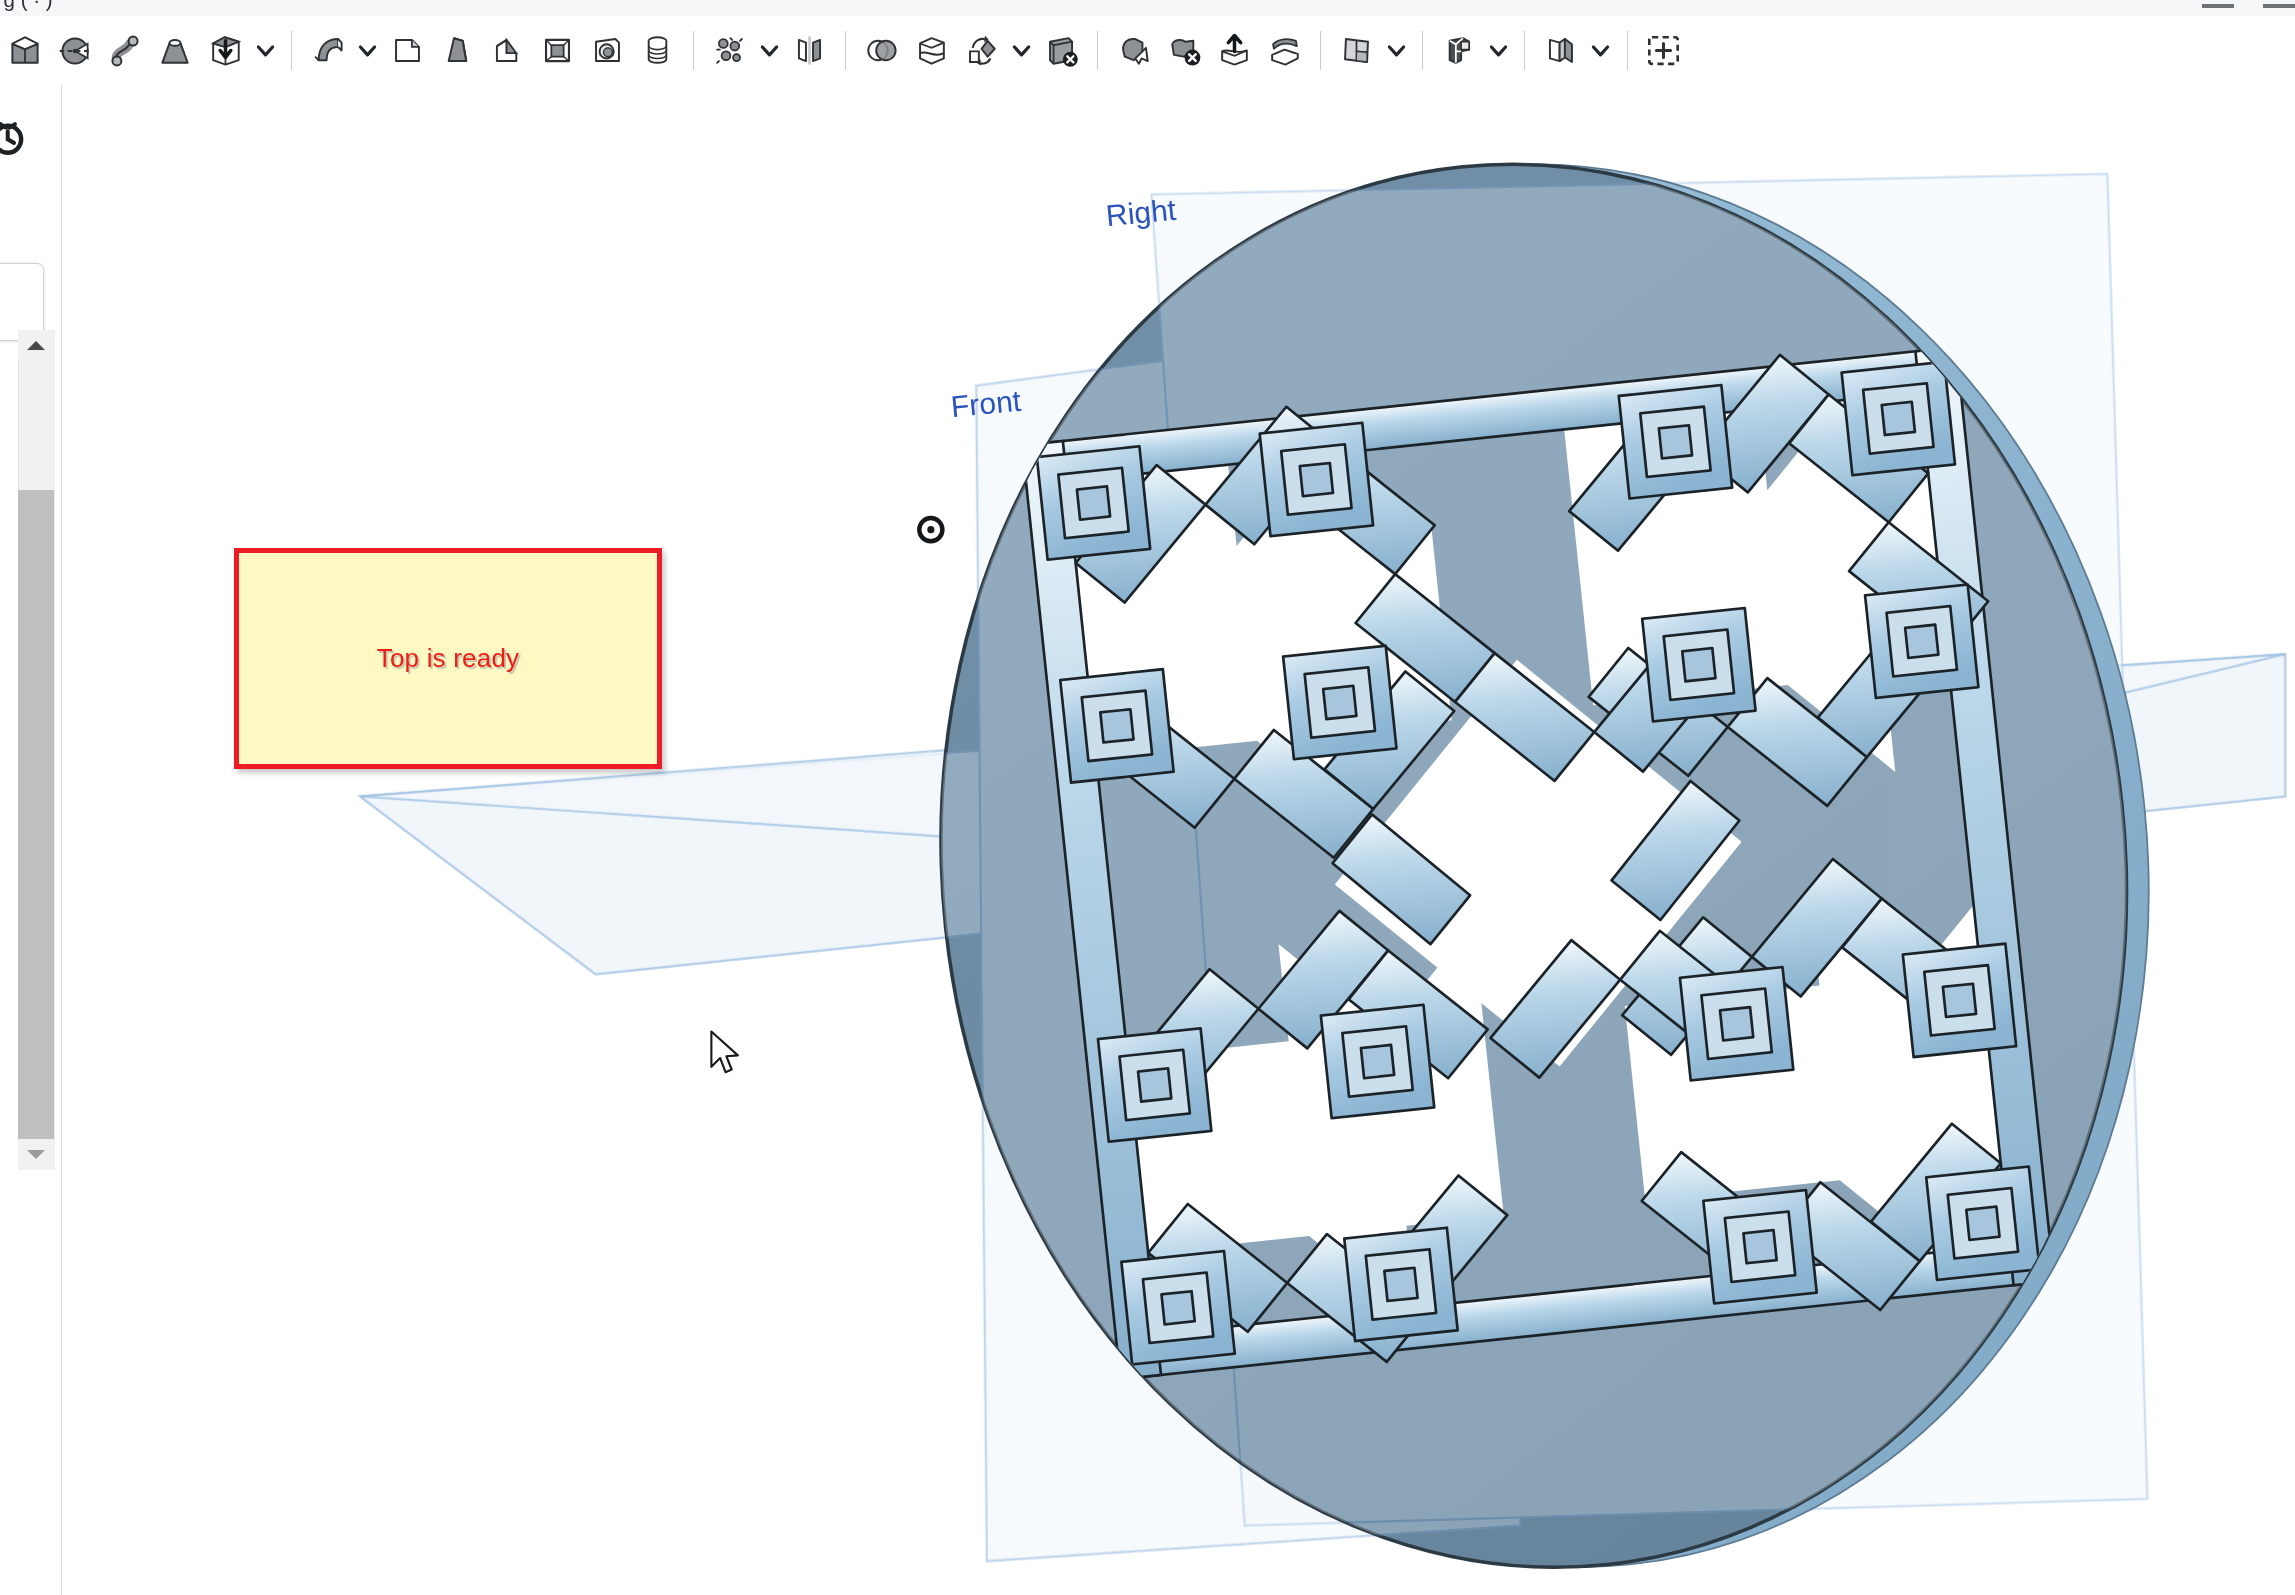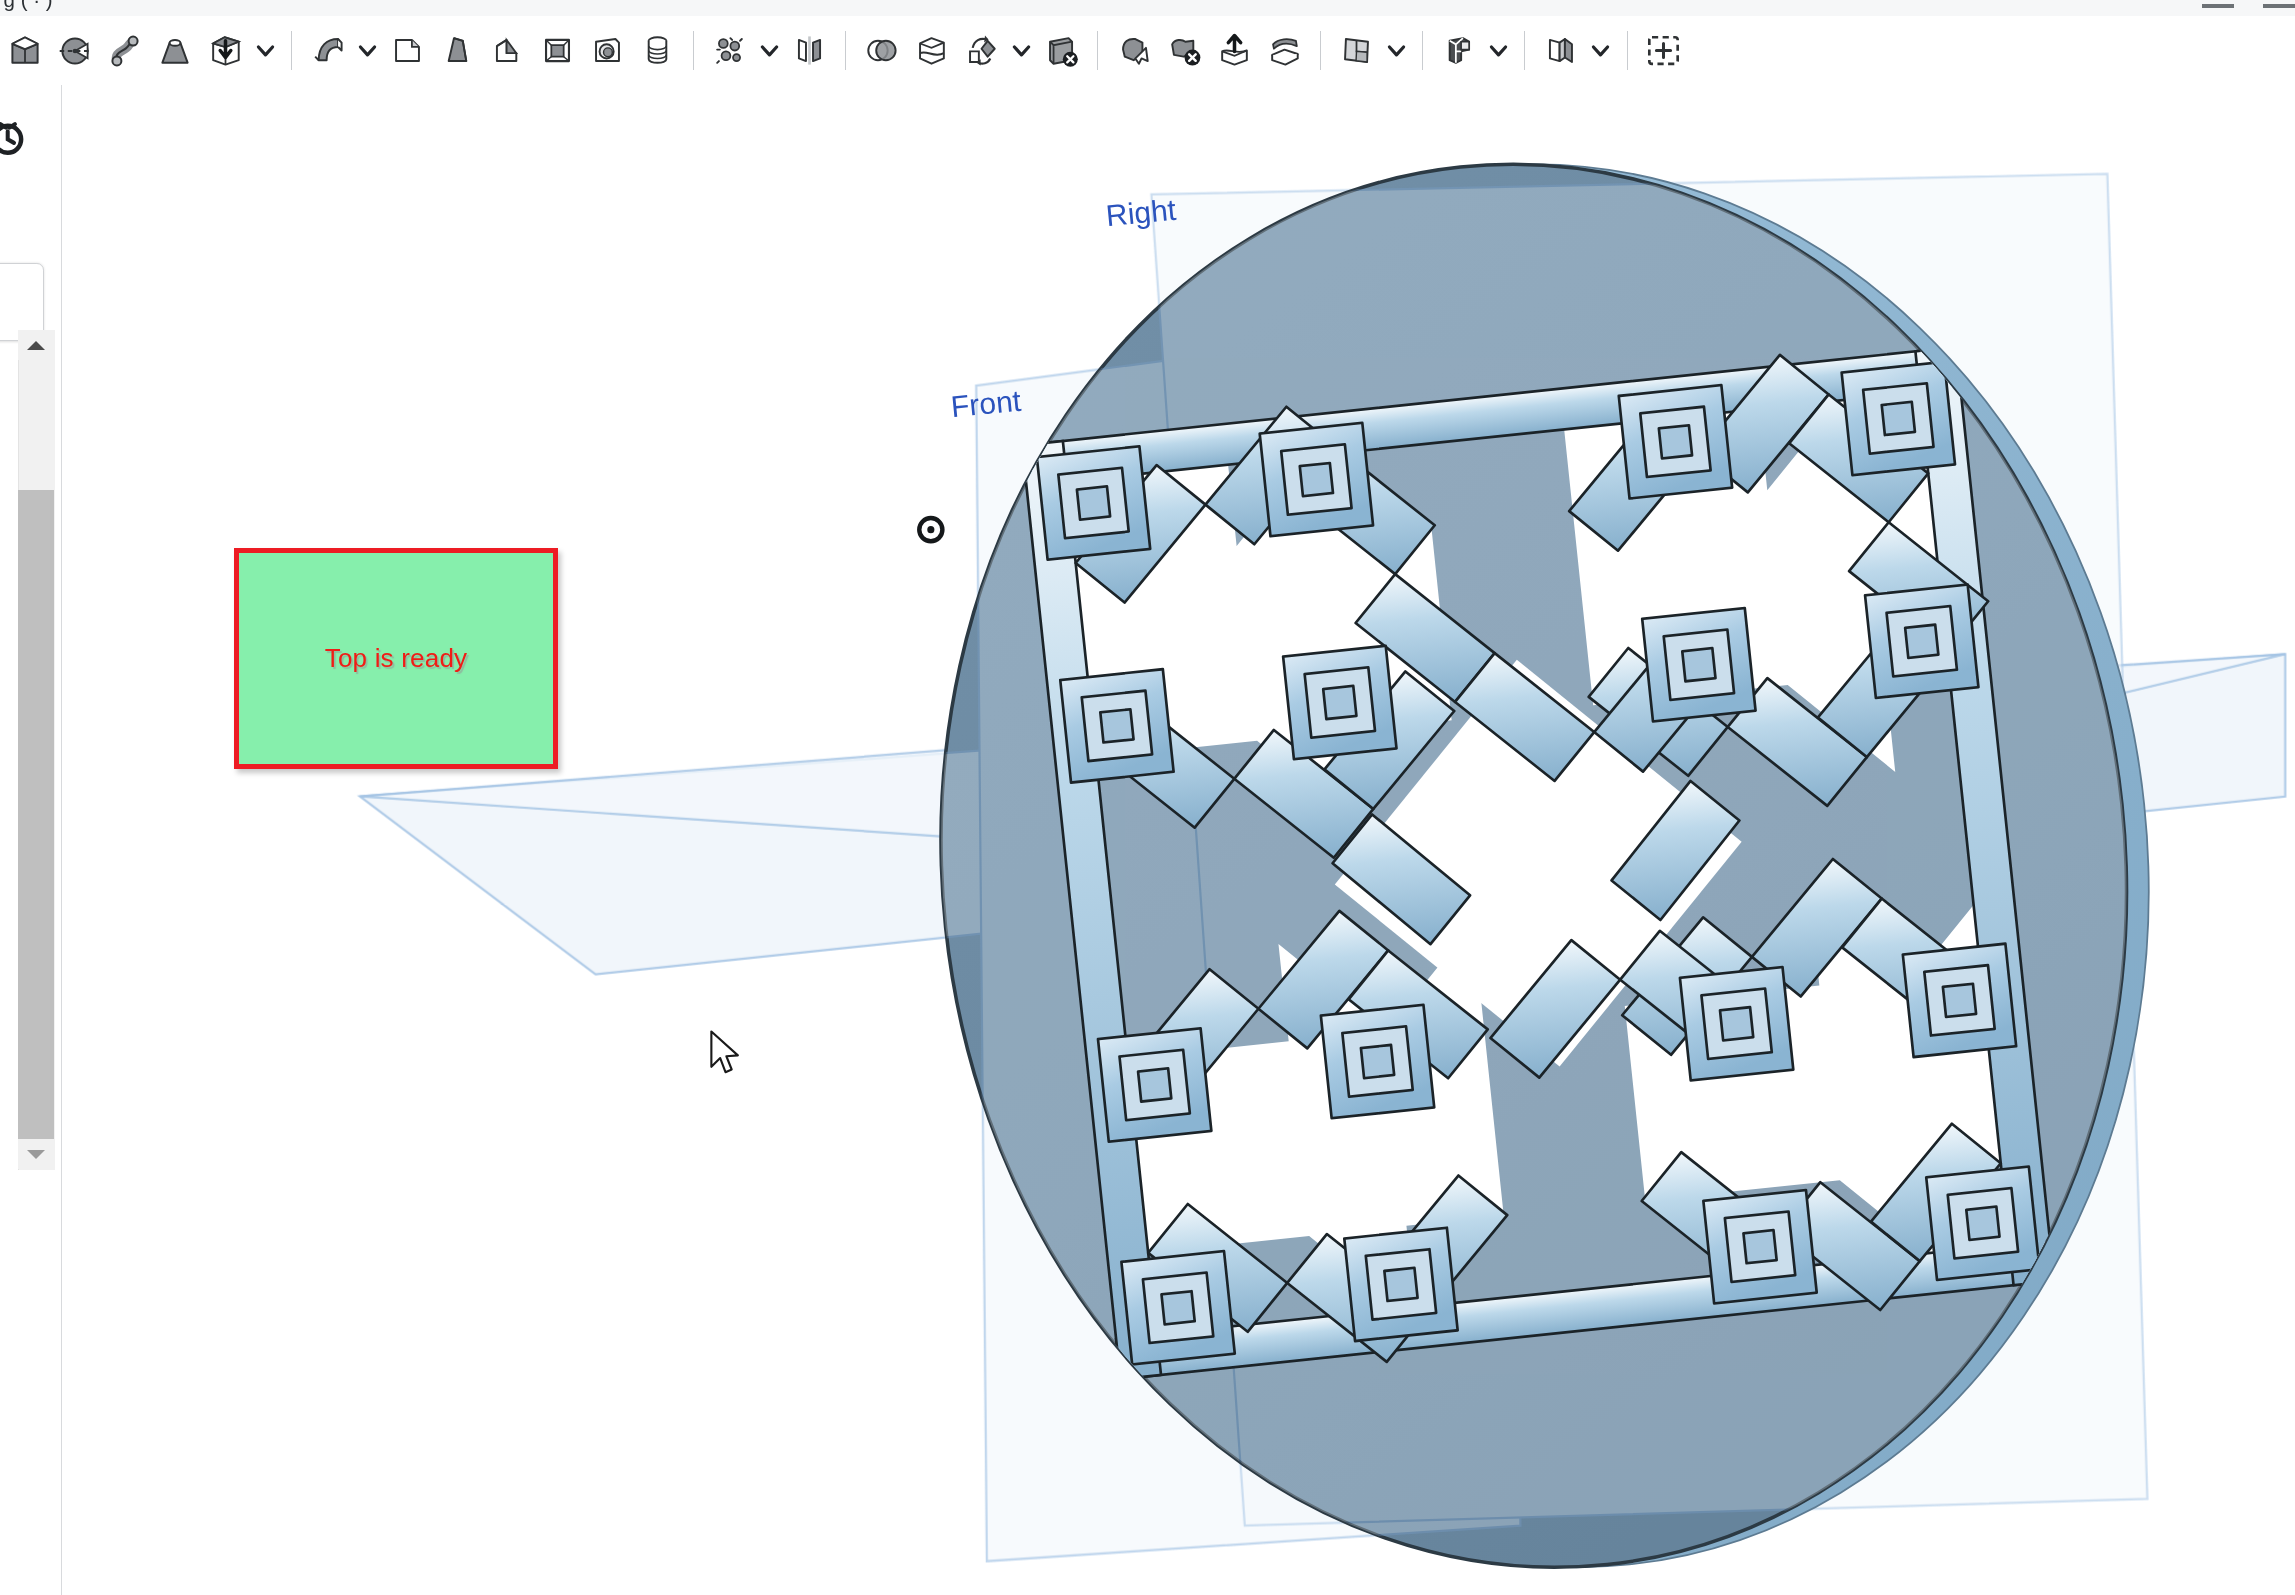--- a/index.html
+++ b/index.html
@@ -81,22 +81,22 @@
     box-sizing:border-box;
   }
   
   #canvas{
     position:absolute;left:62px;top:85px;width:2233px;height:1510px;
     background:#ffffff;overflow:hidden;
   }
   #scene{position:absolute;left:0;top:0;width:2233px;height:1510px;}
   
   #alertBox{
-    position:absolute;left:172px;top:463px;width:324px;height:221px;
-    background:#86efac;border:5.3px solid #ed1c24;
+    position:absolute;left:172px;top:463px;width:428px;height:221px;
+    background:#fef9c3;border:5.3px solid #ed1c24;
     box-shadow:2.7px 3.6px 5.3px rgba(0,0,0,.22);
     display:flex;align-items:center;justify-content:center;
     box-sizing:border-box;
   }
   #alertText{
     color:#f01c16;font-size:26px;letter-spacing:0.2px;
     text-shadow:1.8px 1.8px 0.9px rgba(150,150,150,.55);
     font-family:"Liberation Sans",sans-serif;
   }
   

